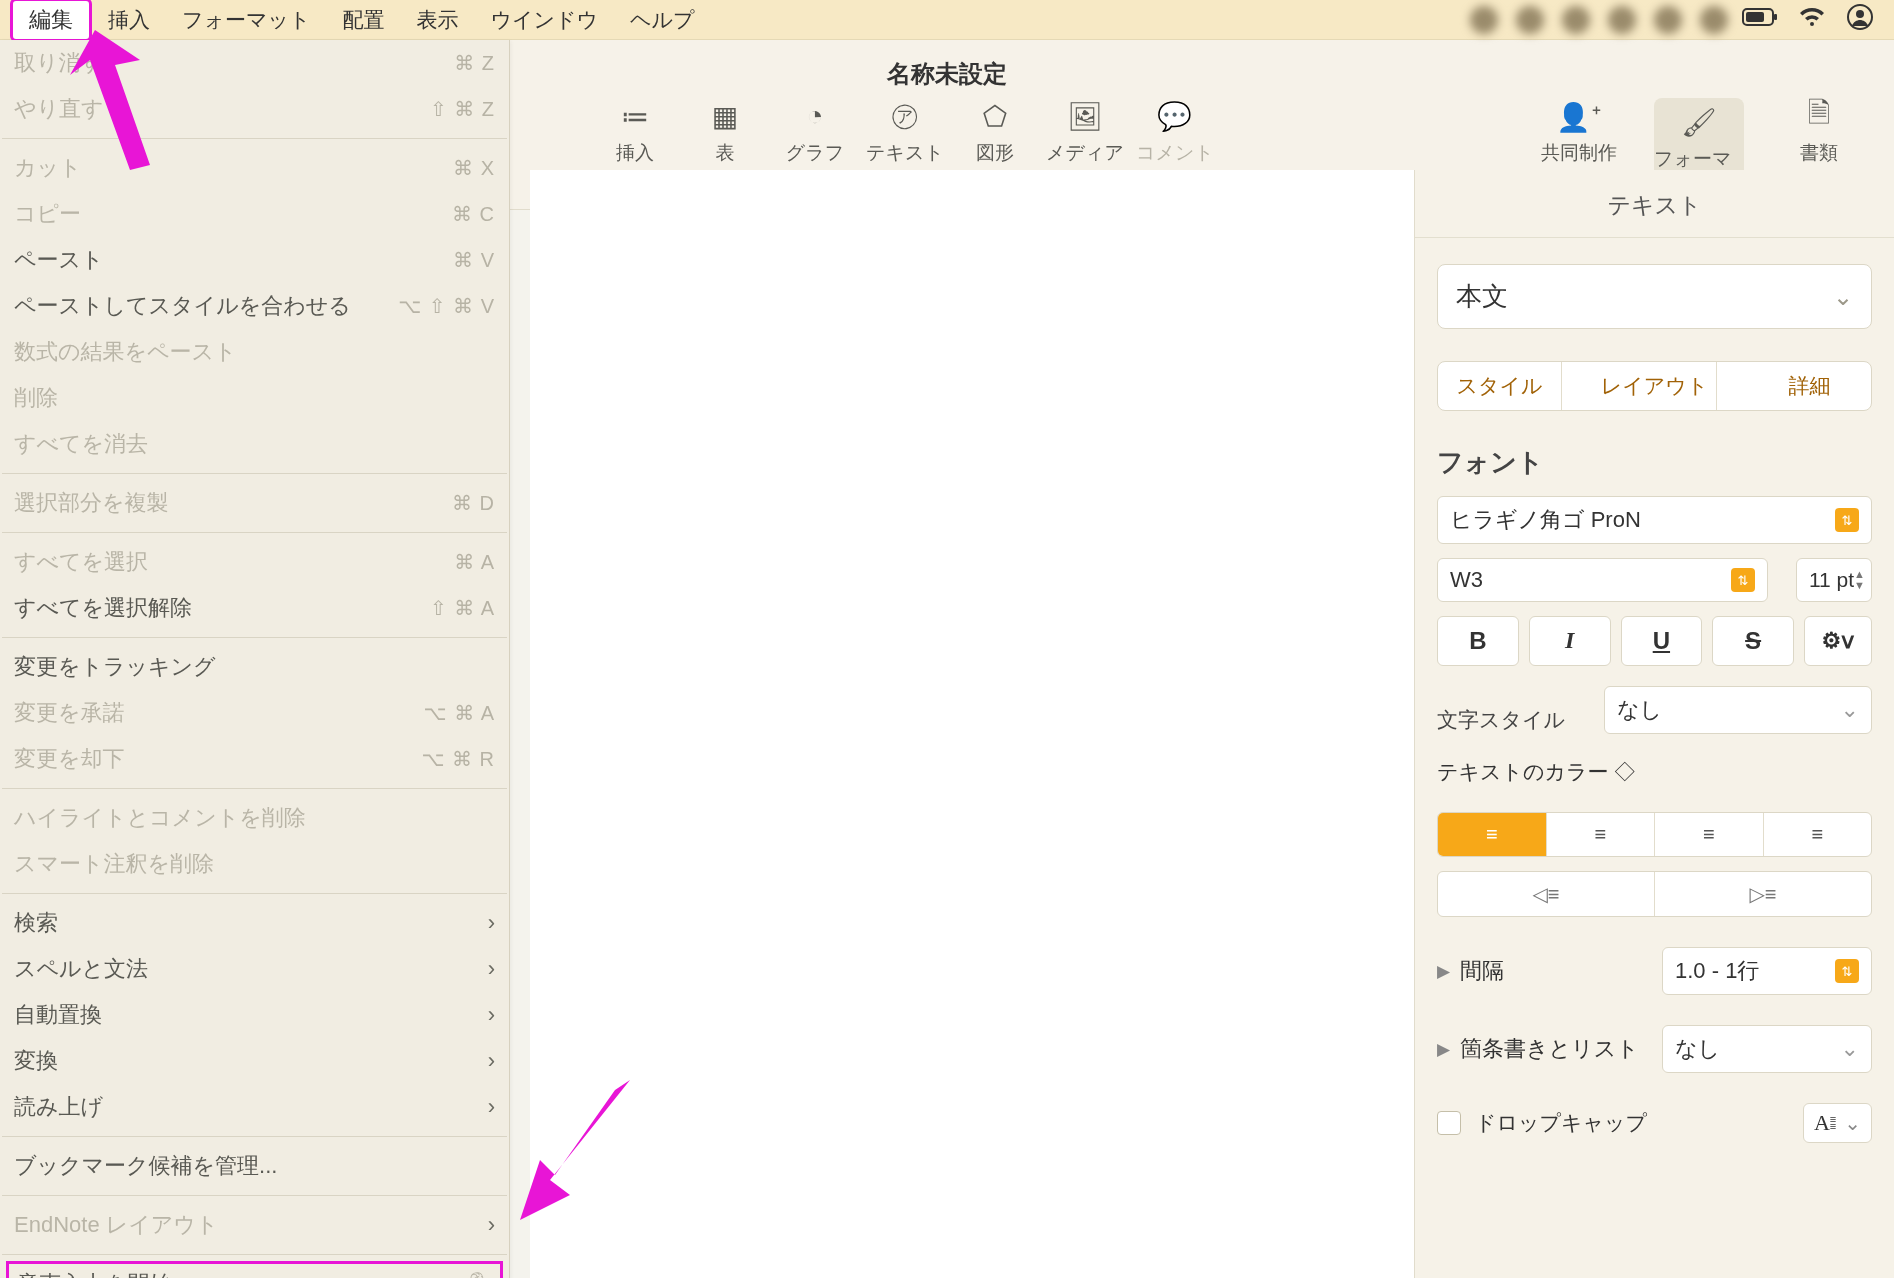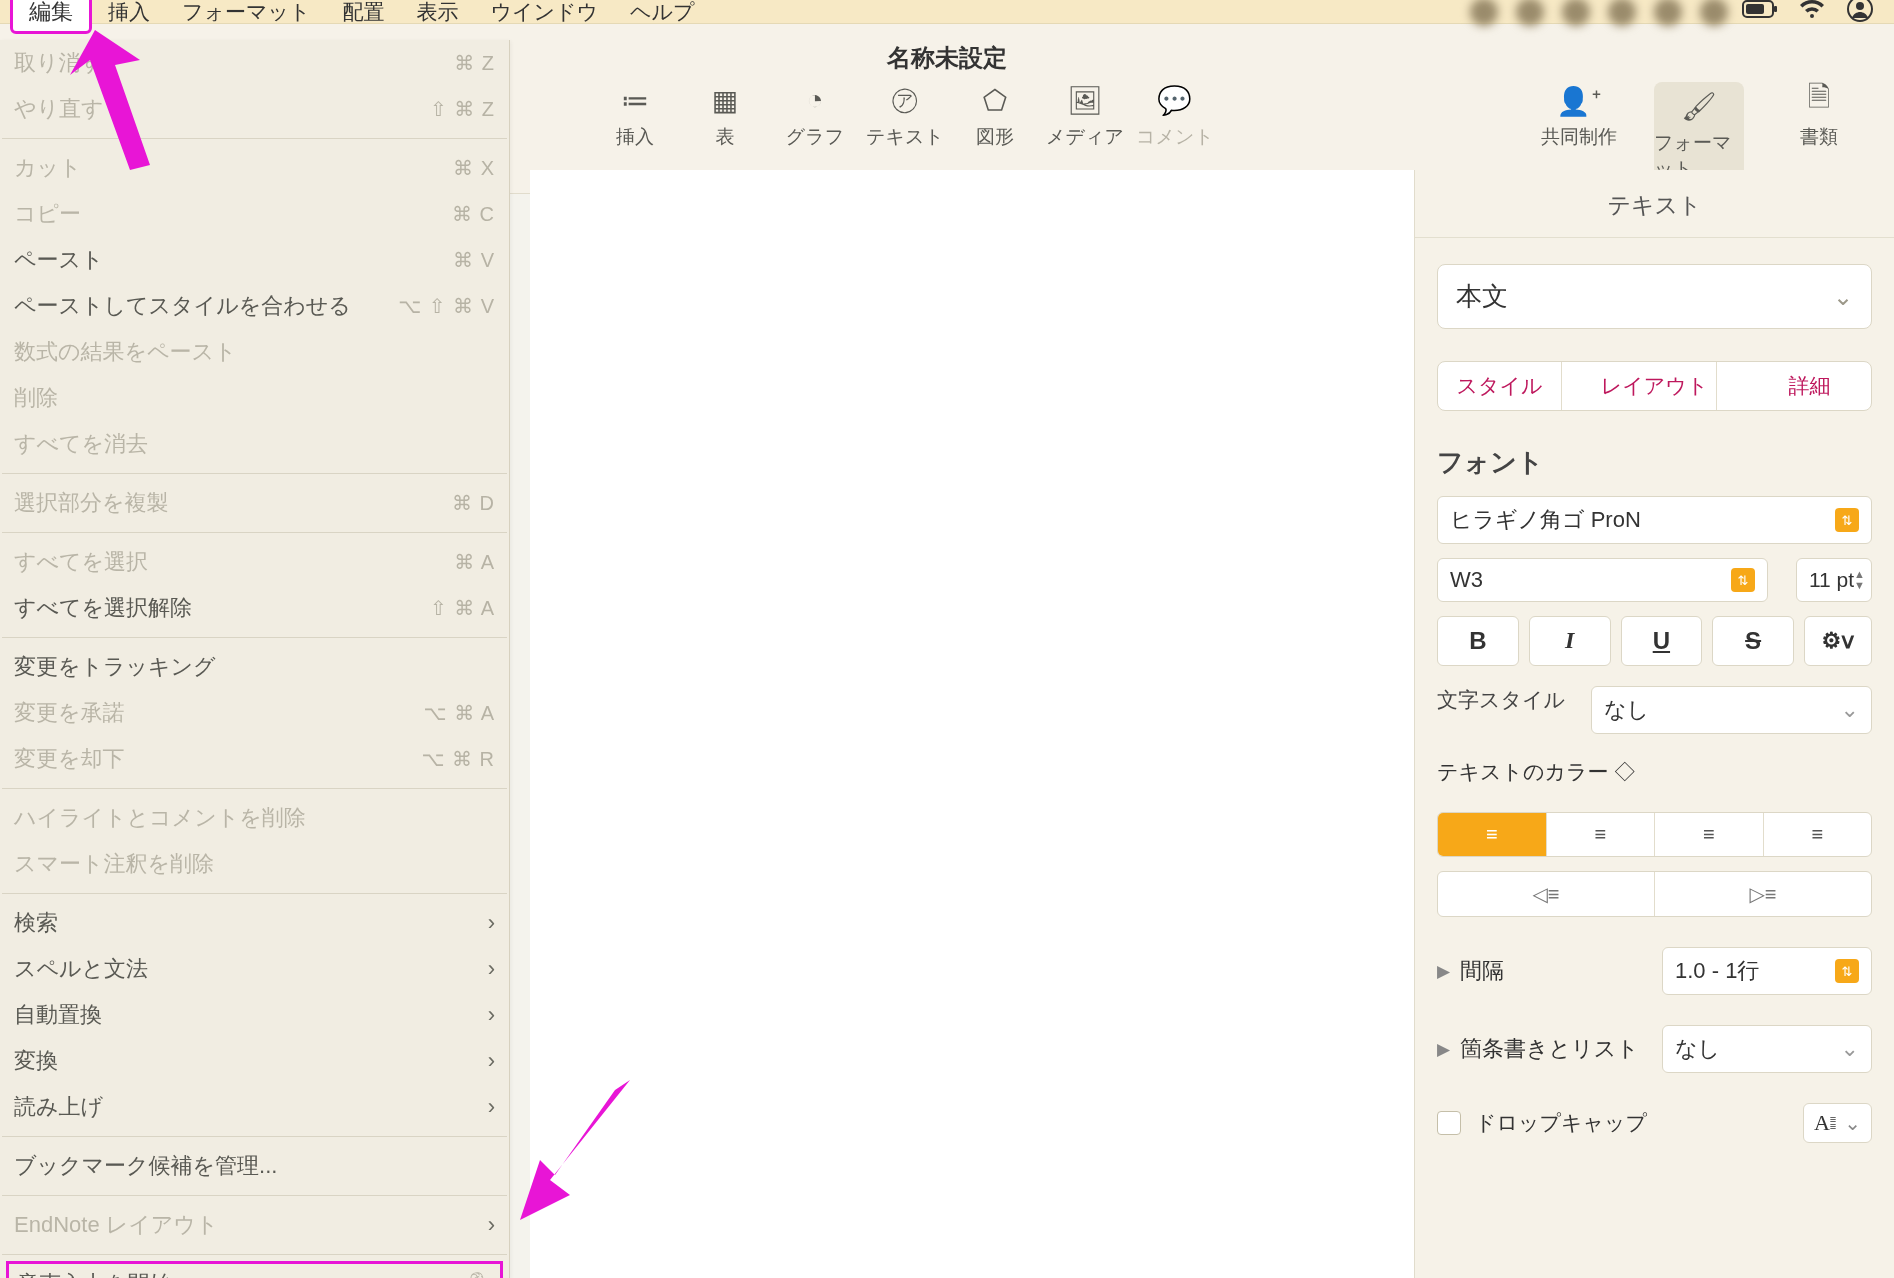--- a/index.html
+++ b/index.html
@@ -1,19 +1,19 @@
 <!DOCTYPE html>
 <html><head>
 <meta charset="utf-8">
 <style>
 * { margin:0; padding:0; box-sizing:border-box; font-family:-apple-system,"Hiragino Kaku Gothic ProN",sans-serif; }
 body { background:#f4f3ed; width:1894px; height:1278px; overflow:hidden; position:relative; font-size:21px; color:#333; }
 
 
-.menubar { height:24px; background:#f7e9c5; display:flex; align-items:center; padding:0 10px; border-bottom:1px solid #e5d9b5; }
+.menubar { height:40px; background:#f7e9c5; display:flex; align-items:center; padding:0 10px; border-bottom:1px solid #e5d9b5; }
 .menubar .mitem { padding:4px 16px; cursor:default; }
 .menubar .mitem.sel { border:3px solid #e815d6; }
 .menubar .spacer { flex:1; }
 .menubar .status { display:flex; align-items:center; gap:20px; padding-right:10px; }
 .menubar .status span { color:#444; }
 .menubar .blur { filter:blur(5px); display:flex; gap:18px; padding-right:14px;}
 .menubar .blur span{width:28px;height:28px;border-radius:50%;background:#9a8b6b;}
 
 
 .appwin { height:170px; background:#f6f2e9; border-bottom:1px solid #e1dccc; }
@@ -37,34 +37,34 @@
 .ddmenu hr { border:none; border-top:1px solid #d9d4c4; margin:6px 2px; }
 .ddmenu .row.hl { border:3px solid #e815d6; margin:4px 6px; padding:5px 8px;}
 .micicon{color:#b7b3a5;}
 
 
 .inspector { position:absolute; top:170px; right:0; width:480px; bottom:0; background:#f6f2e8; border-left:1px solid #e1dccc; padding:0 22px; overflow:hidden; }
 .inspTabs { text-align:center; padding:20px 0 16px; font-size:23px; color:#555; border-bottom:1px solid #e3dfcf; margin:0 -22px; }
 .styleSel { margin-top:26px; background:#fff; border:1px solid #dcd7c6; border-radius:8px; padding:14px 18px; font-size:26px; display:flex; justify-content:space-between; align-items:center; }
 .styleSel .chev{color:#9c9889;font-size:24px;}
 .segTabs { margin-top:32px; display:flex; background:#fff; border:1px solid #dcd7c6; border-radius:8px; overflow:hidden; }
-.segTabs div { flex:1; text-align:center; padding:10px 0; font-size:21px; color:#be185d; }
+.segTabs div { flex:1; text-align:center; padding:10px 0; font-size:21px; color:#a16207; }
 .segTabs div+div{border-left:1px solid #e2ddcc;padding-left:31px;}
 .secTitle { margin-top:34px; font-size:26px; font-weight:600; color:#444; }
 .inp, .sel { background:#fff; border:1px solid #dcd7c6; border-radius:6px; padding:8px 12px; font-size:22px; display:flex; align-items:center; justify-content:space-between; }
 .sel .arr{ width:24px;height:24px;background:#f7a818;border-radius:4px;display:flex;align-items:center;justify-content:center;color:#fff;font-size:13px;line-height:1;}
 .fontRow{margin-top:16px;}
 .weightRow{display:flex;gap:28px;margin-top:14px;}
 .weightRow .sel:first-child{flex:1;}
 .weightRow .spin{display:flex;align-items:center;gap:0;background:#fff;border:1px solid #dcd7c6;border-radius:6px;padding:6px 6px 6px 12px;}
 .spin .sarr{display:flex;flex-direction:column;font-size:11px;color:#777;line-height:1;}
 .btnrow{display:flex;gap:10px;margin-top:14px;}
 .btnrow .b{flex:1;background:#fff;border:1px solid #dcd7c6;border-radius:6px;text-align:center;padding:10px 0;font-size:24px;font-weight:600;}
 .btnrow .gear{flex:0 0 68px;display:flex;align-items:center;justify-content:center;font-size:22px;}
-.labRow{display:flex;align-items:flex-start;margin-top:20px;gap:14px;}
+.labRow{display:flex;align-items:flex-end;margin-top:20px;gap:27px;}
 .labRow .lab{flex:0 0 140px;font-size:21px;color:#444;}
 .labRow .sel{flex:1;}
 .colrow{display:flex;align-items:flex-end;margin-top:24px;}
 .colrow .lab{flex:1;font-size:21px;}
 .colrow .sw{display:flex;align-items:center;}
 .alignRow{display:flex;margin-top:26px;border:1px solid #dcd7c6;border-radius:6px;overflow:hidden;background:#fff;}
 .alignRow div{flex:1;text-align:center;padding:10px 0;font-size:20px;color:#555;}
 .alignRow div+div{border-left:1px solid #e2ddcc;}
 .alignRow .act{background:#f7a818;color:#fff;}
 .indentRow{display:flex;margin-top:14px;border:1px solid #dcd7c6;border-radius:6px;overflow:hidden;background:#fff;}

